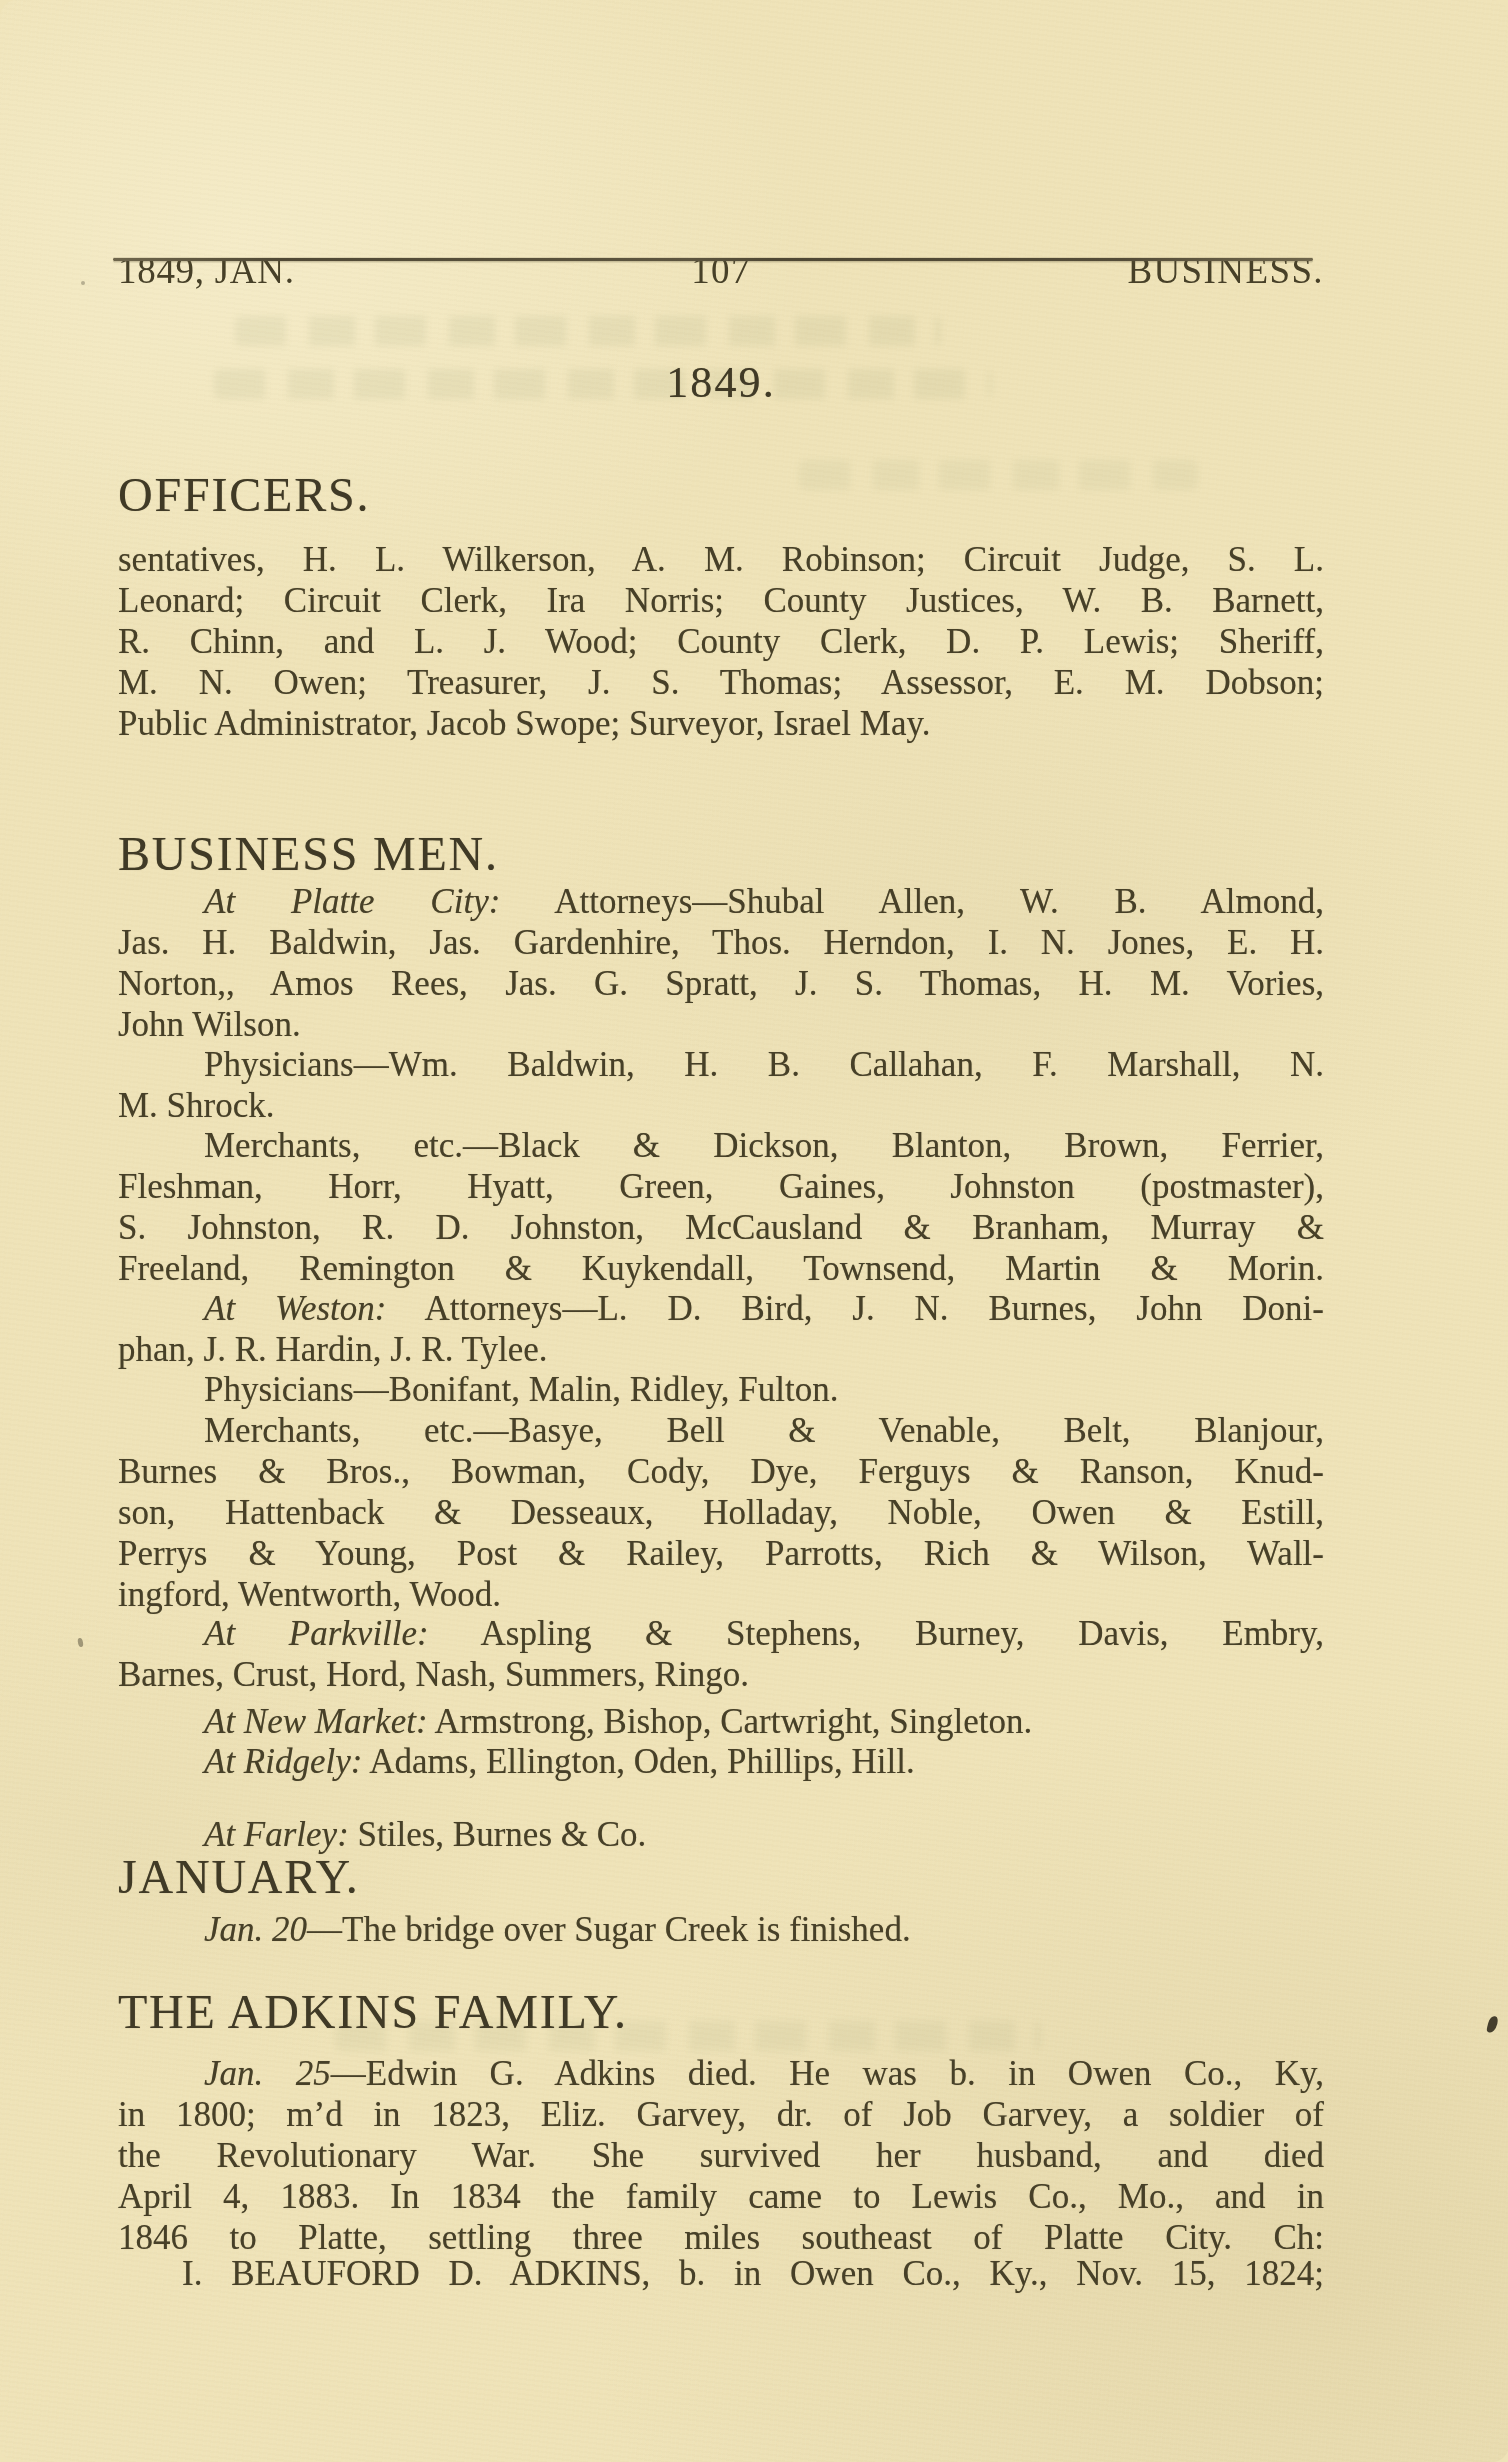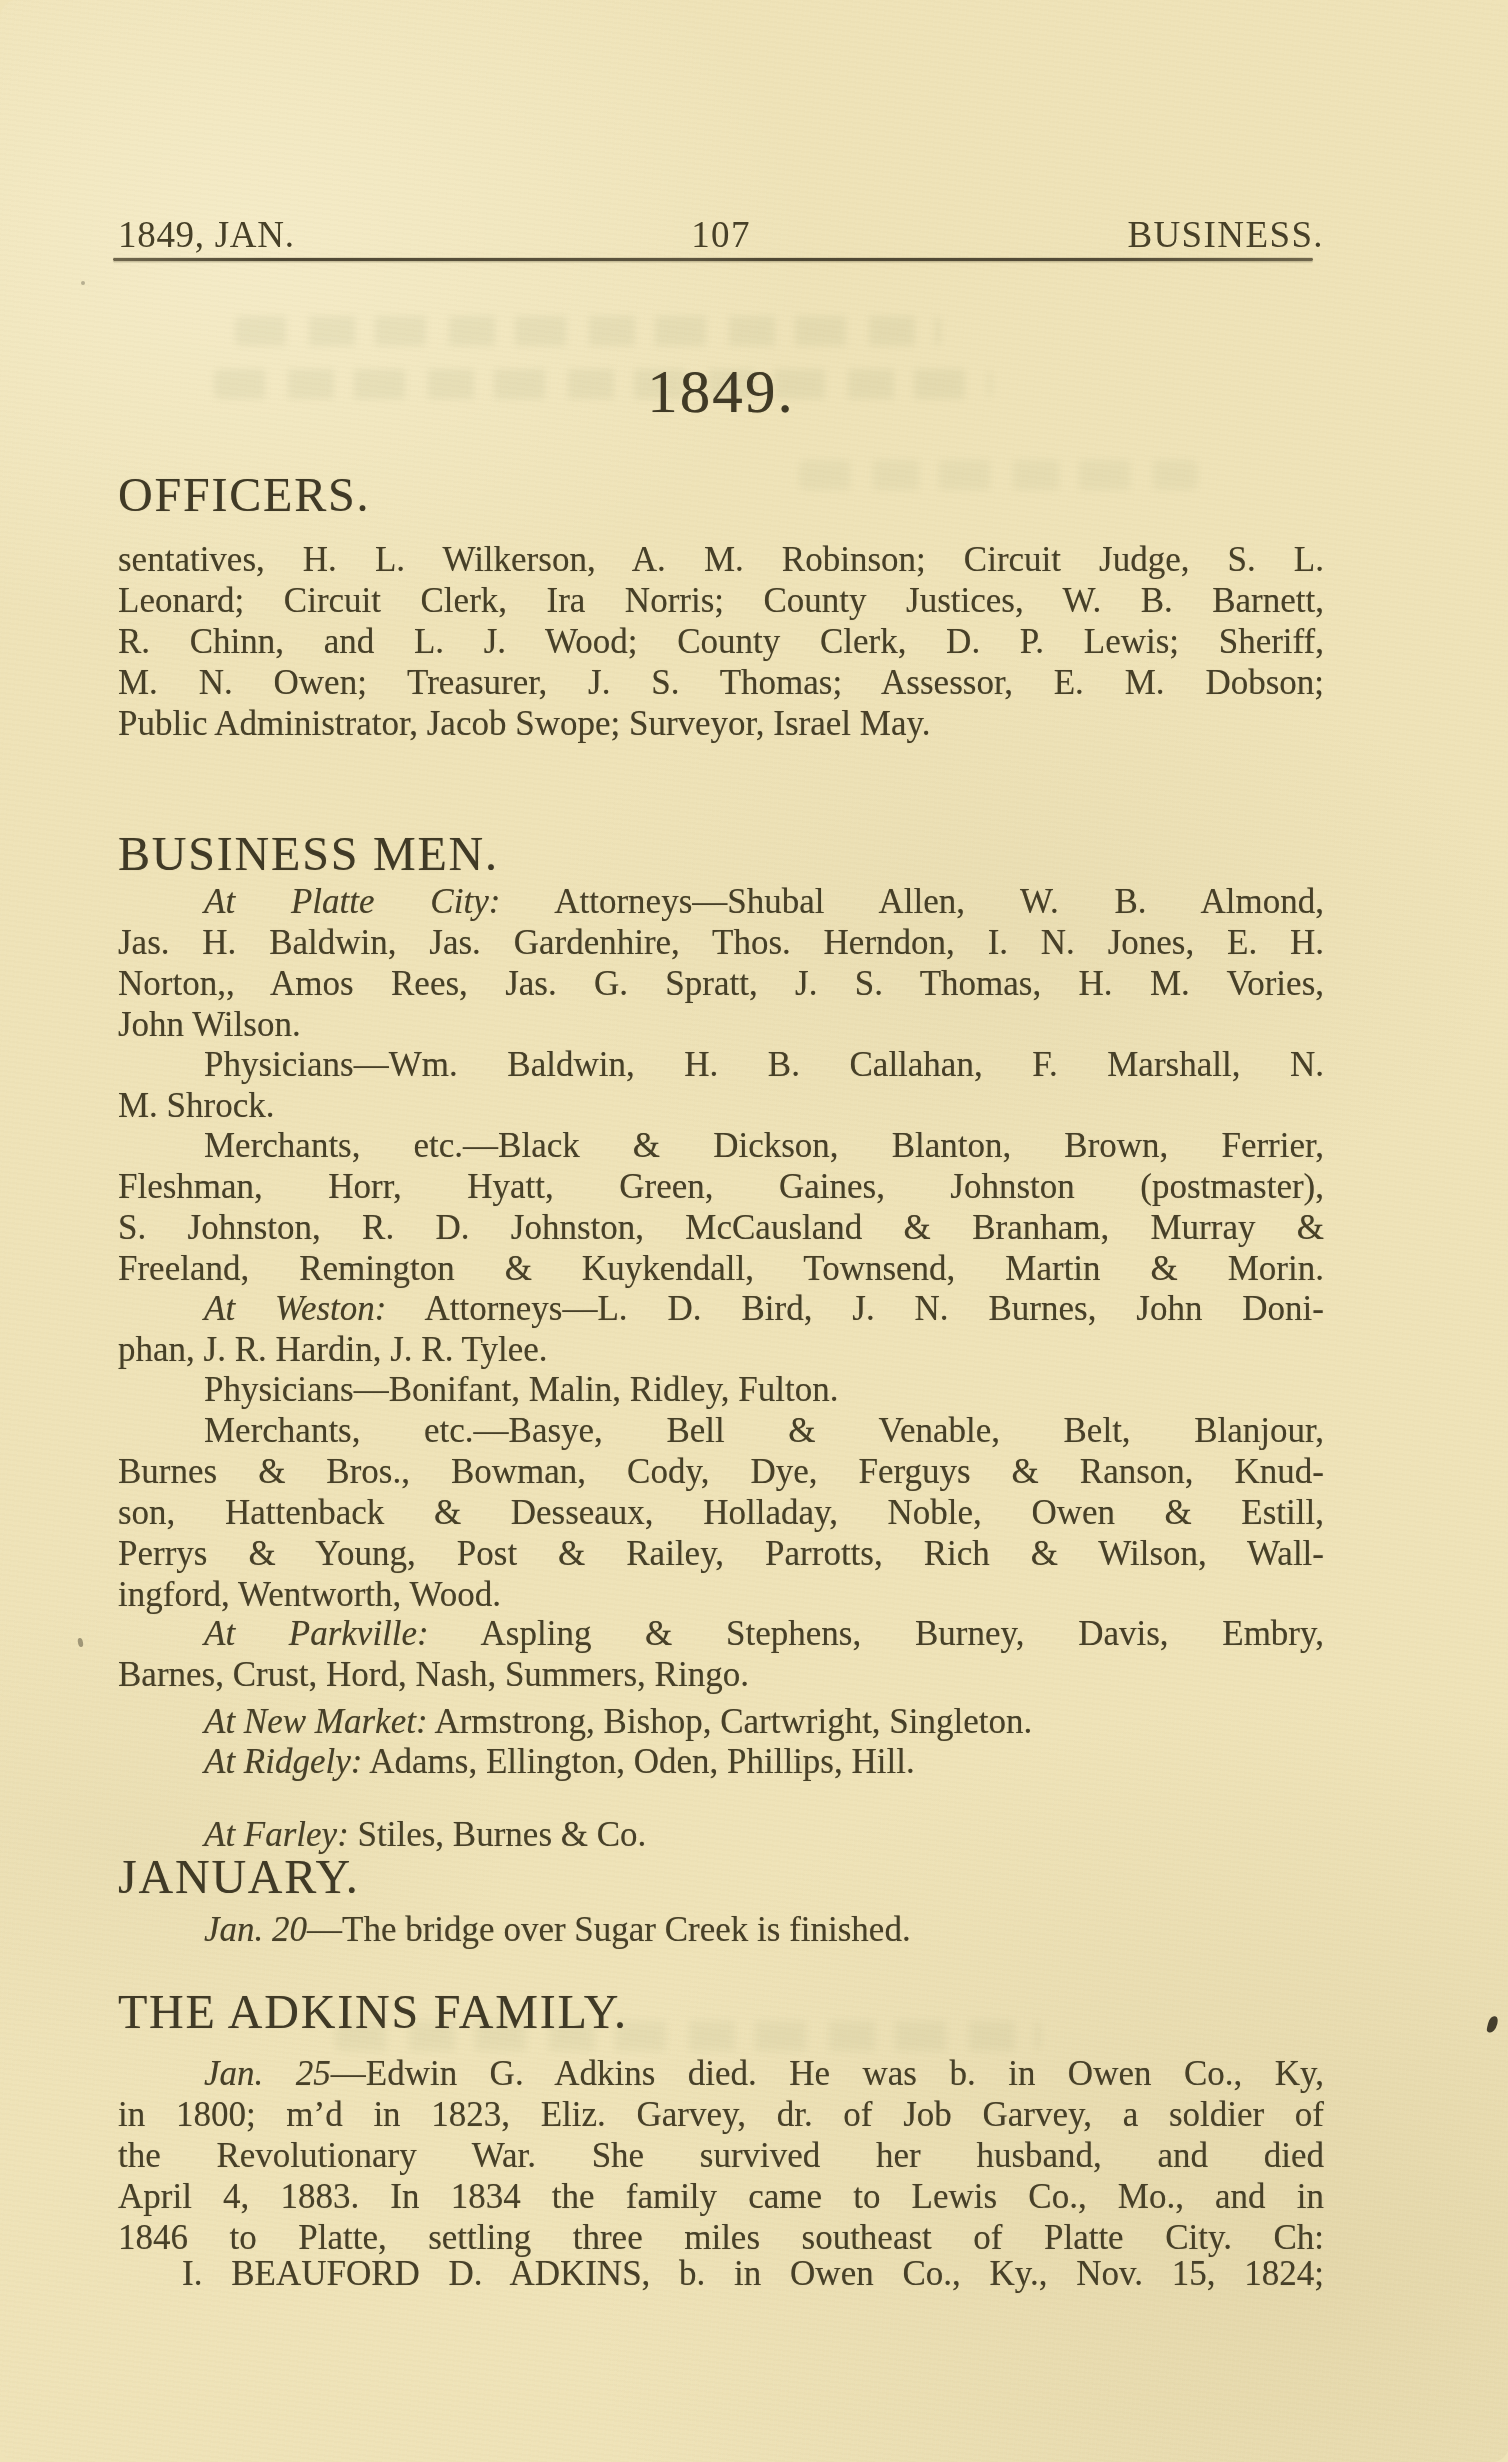--- a/index.html
+++ b/index.html
@@ -18,29 +18,29 @@
   #page::before{
     content:"";position:absolute;inset:0;pointer-events:none;
     background:
       repeating-linear-gradient(7deg, rgba(120,100,60,.018) 0 2.1px, transparent 2.1px 5px),
       repeating-linear-gradient(97deg, rgba(255,255,255,.025) 0 1.4px, transparent 1.4px 4.3px);
   }
   .content{position:absolute;left:118px;width:1206px;}
   
   .hdr{top:213px;display:flex;align-items:baseline;font-size:37px;letter-spacing:0.7px;}
   .hdr .l{flex:1;text-align:left;}
-  .hdr .c{flex:0 0 auto;letter-spacing:1.4px;}
+  .hdr .c{flex:0 0 auto;letter-spacing:1.4px;margin-top:36px;}
   .hdr .r{flex:1;text-align:right;letter-spacing:1.4px;}
   .rule{
     position:absolute;left:113px;top:258px;width:1200px;height:2.9px;border-radius:1.4px;
     background:linear-gradient(90deg,#6f664c,#504935 14%,#5d553f 48%,#4f4834 55%,#544c38 84%,#6f664c);
     box-shadow:0 1.4px 0.7px rgba(95,85,58,.28), 0 -0.7px 0 rgba(95,85,58,.18);
   }
   
-  .title{top:357px;text-align:center;font-size:61px;letter-spacing:2.1px;color:#403a26;text-shadow:0 0 0.7px rgba(64,58,38,.55);}
+  .title{top:357px;text-align:center;font-size:44px;letter-spacing:2.1px;color:#403a26;text-shadow:0 0 0.7px rgba(64,58,38,.55);}
   .h2{text-align:left;font-size:48px;letter-spacing:1.8px;color:#403a26;text-shadow:0 0 0.7px rgba(64,58,38,.5);}
   #officers-h{top:467px;} #business-h{top:826px;} #january-h{top:1849px;} #adkins-h{top:1984px;}
   
   .para{font-size:35px;line-height:41px;text-shadow:0 0 0.7px rgba(71,64,40,.45);}
   #p-officers{top:539px;}
   #bp0{top:881px;} #bp1{top:1044px;} #bp2{top:1125px;} #bp3{top:1288px;}
   #bp4{top:1369px;} #bp5{top:1410px;} #bp6{top:1613px;} #bp7{top:1701px;}
   #bp8{top:1741px;} #bp9{top:1782px;margin-top:32px;}
   #jp0{top:1909px;}
   #ap0{top:2053px;line-height:41px;}

